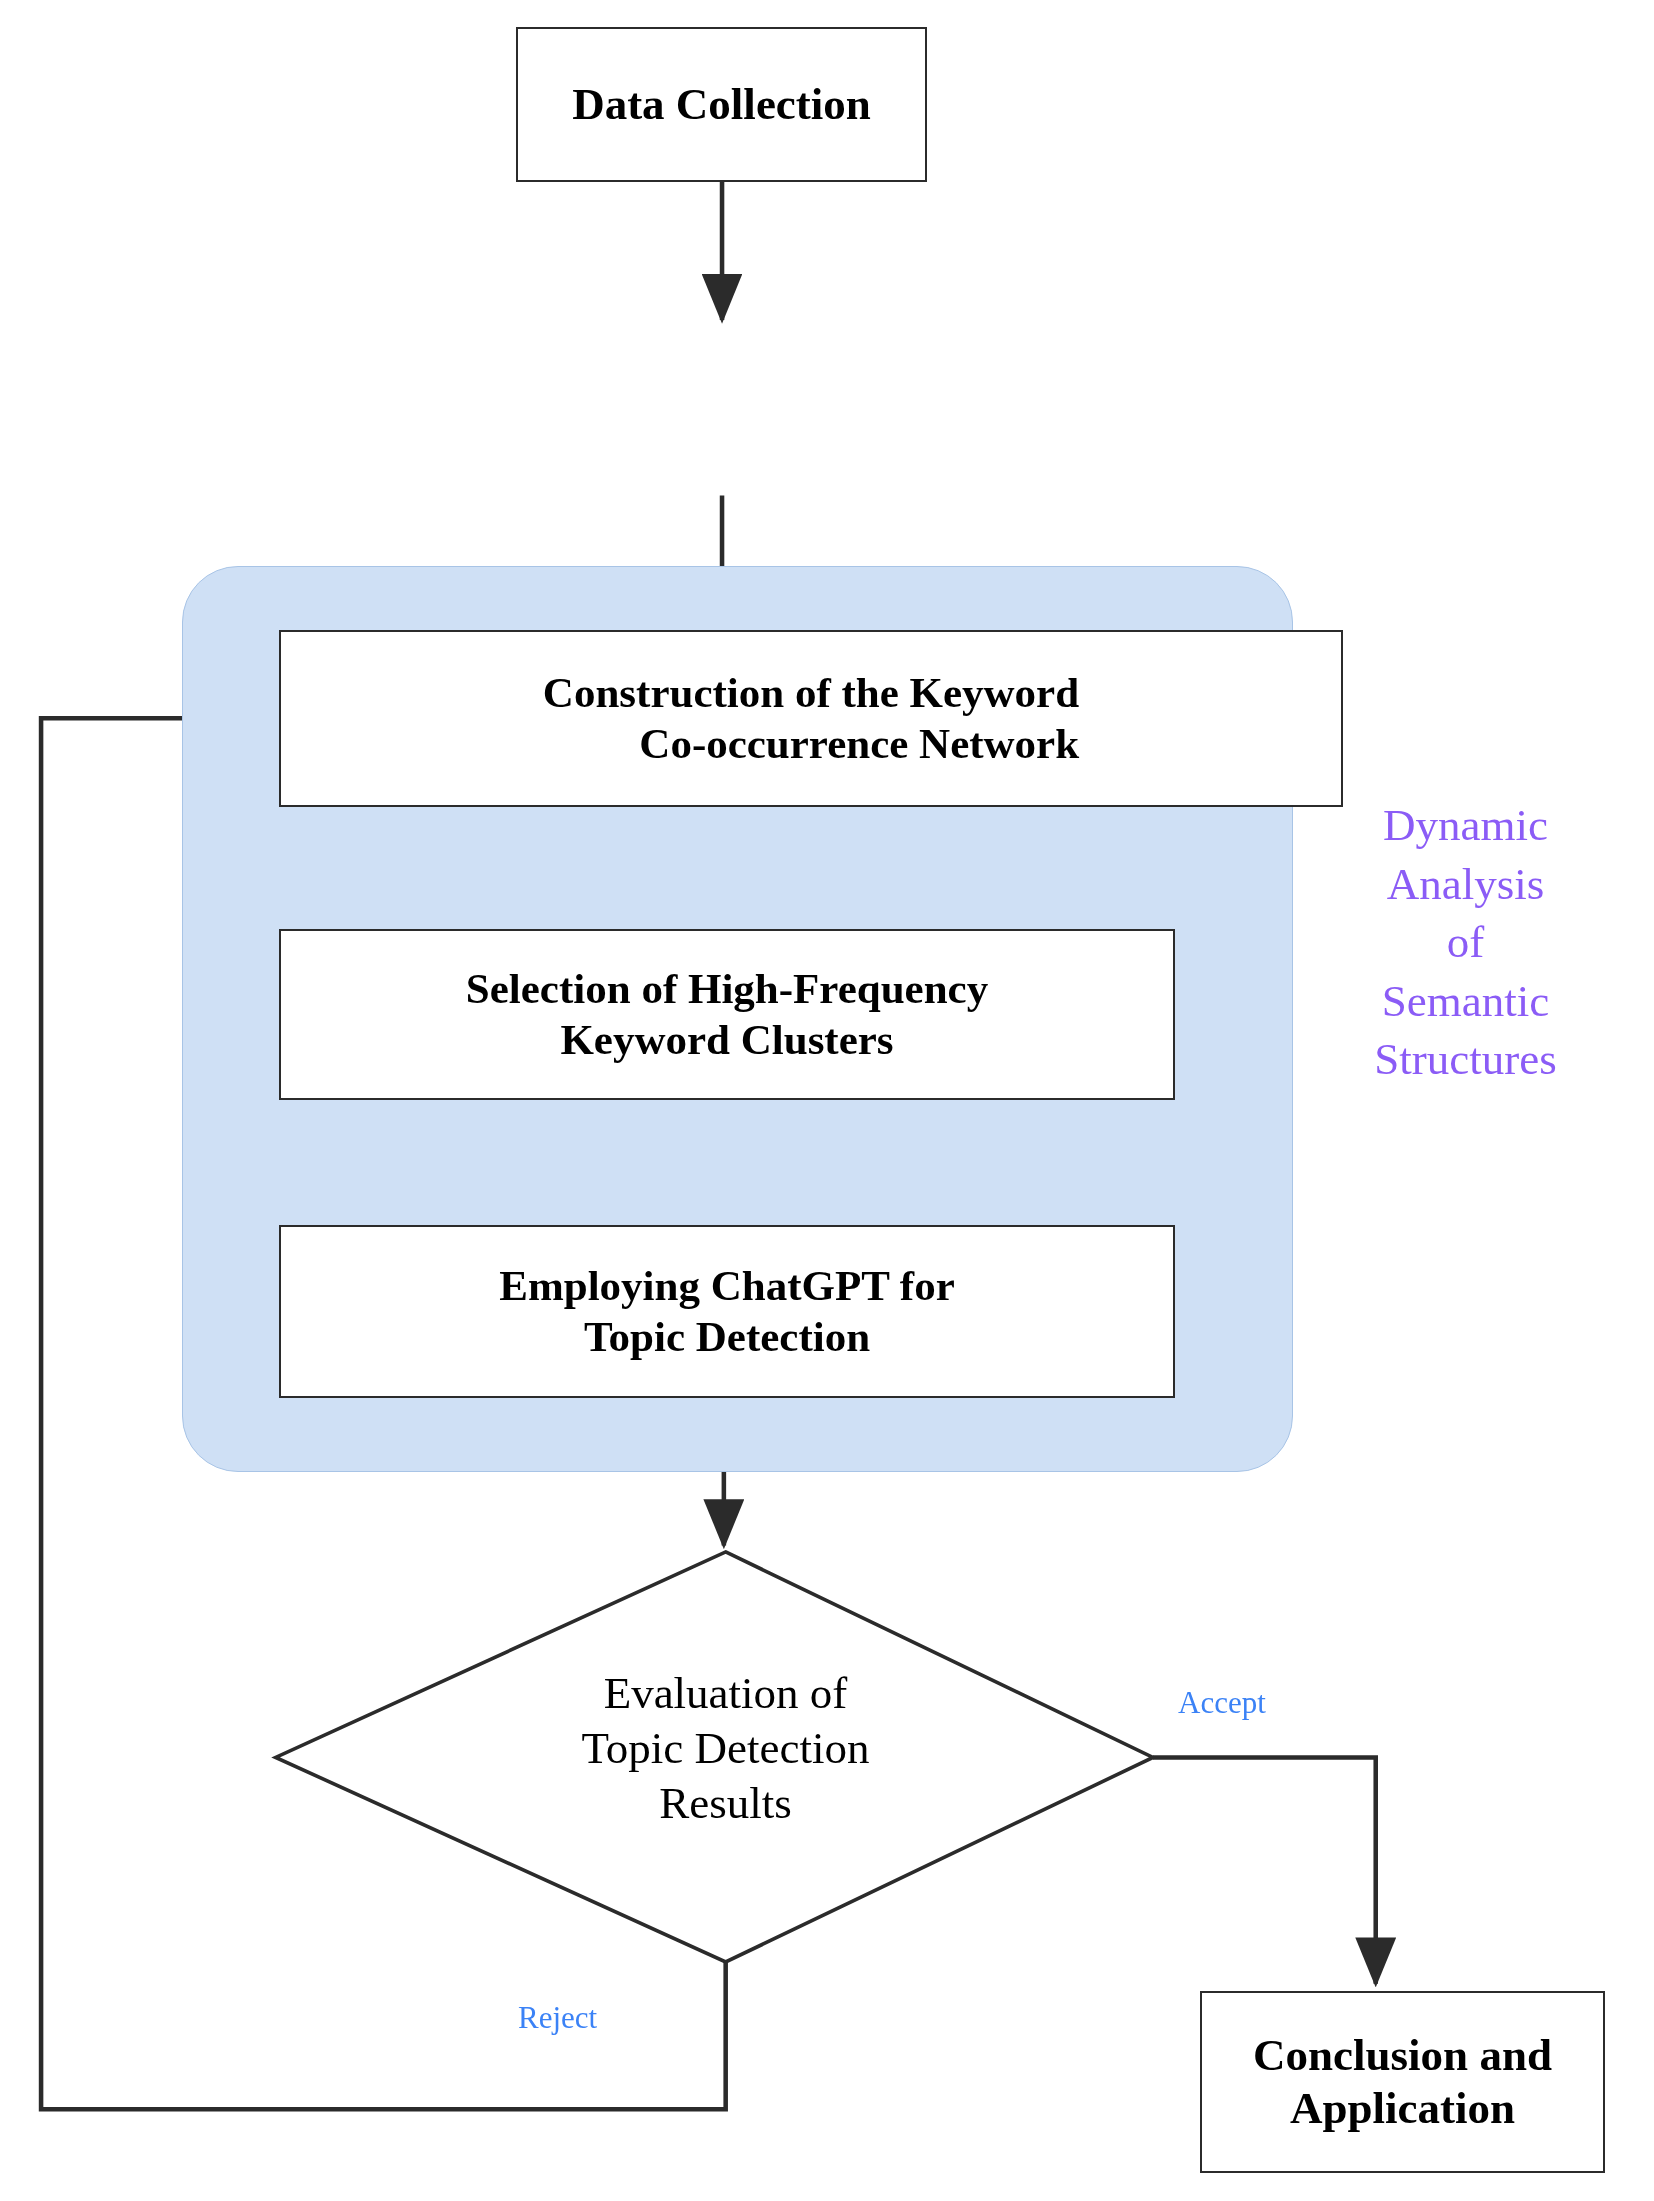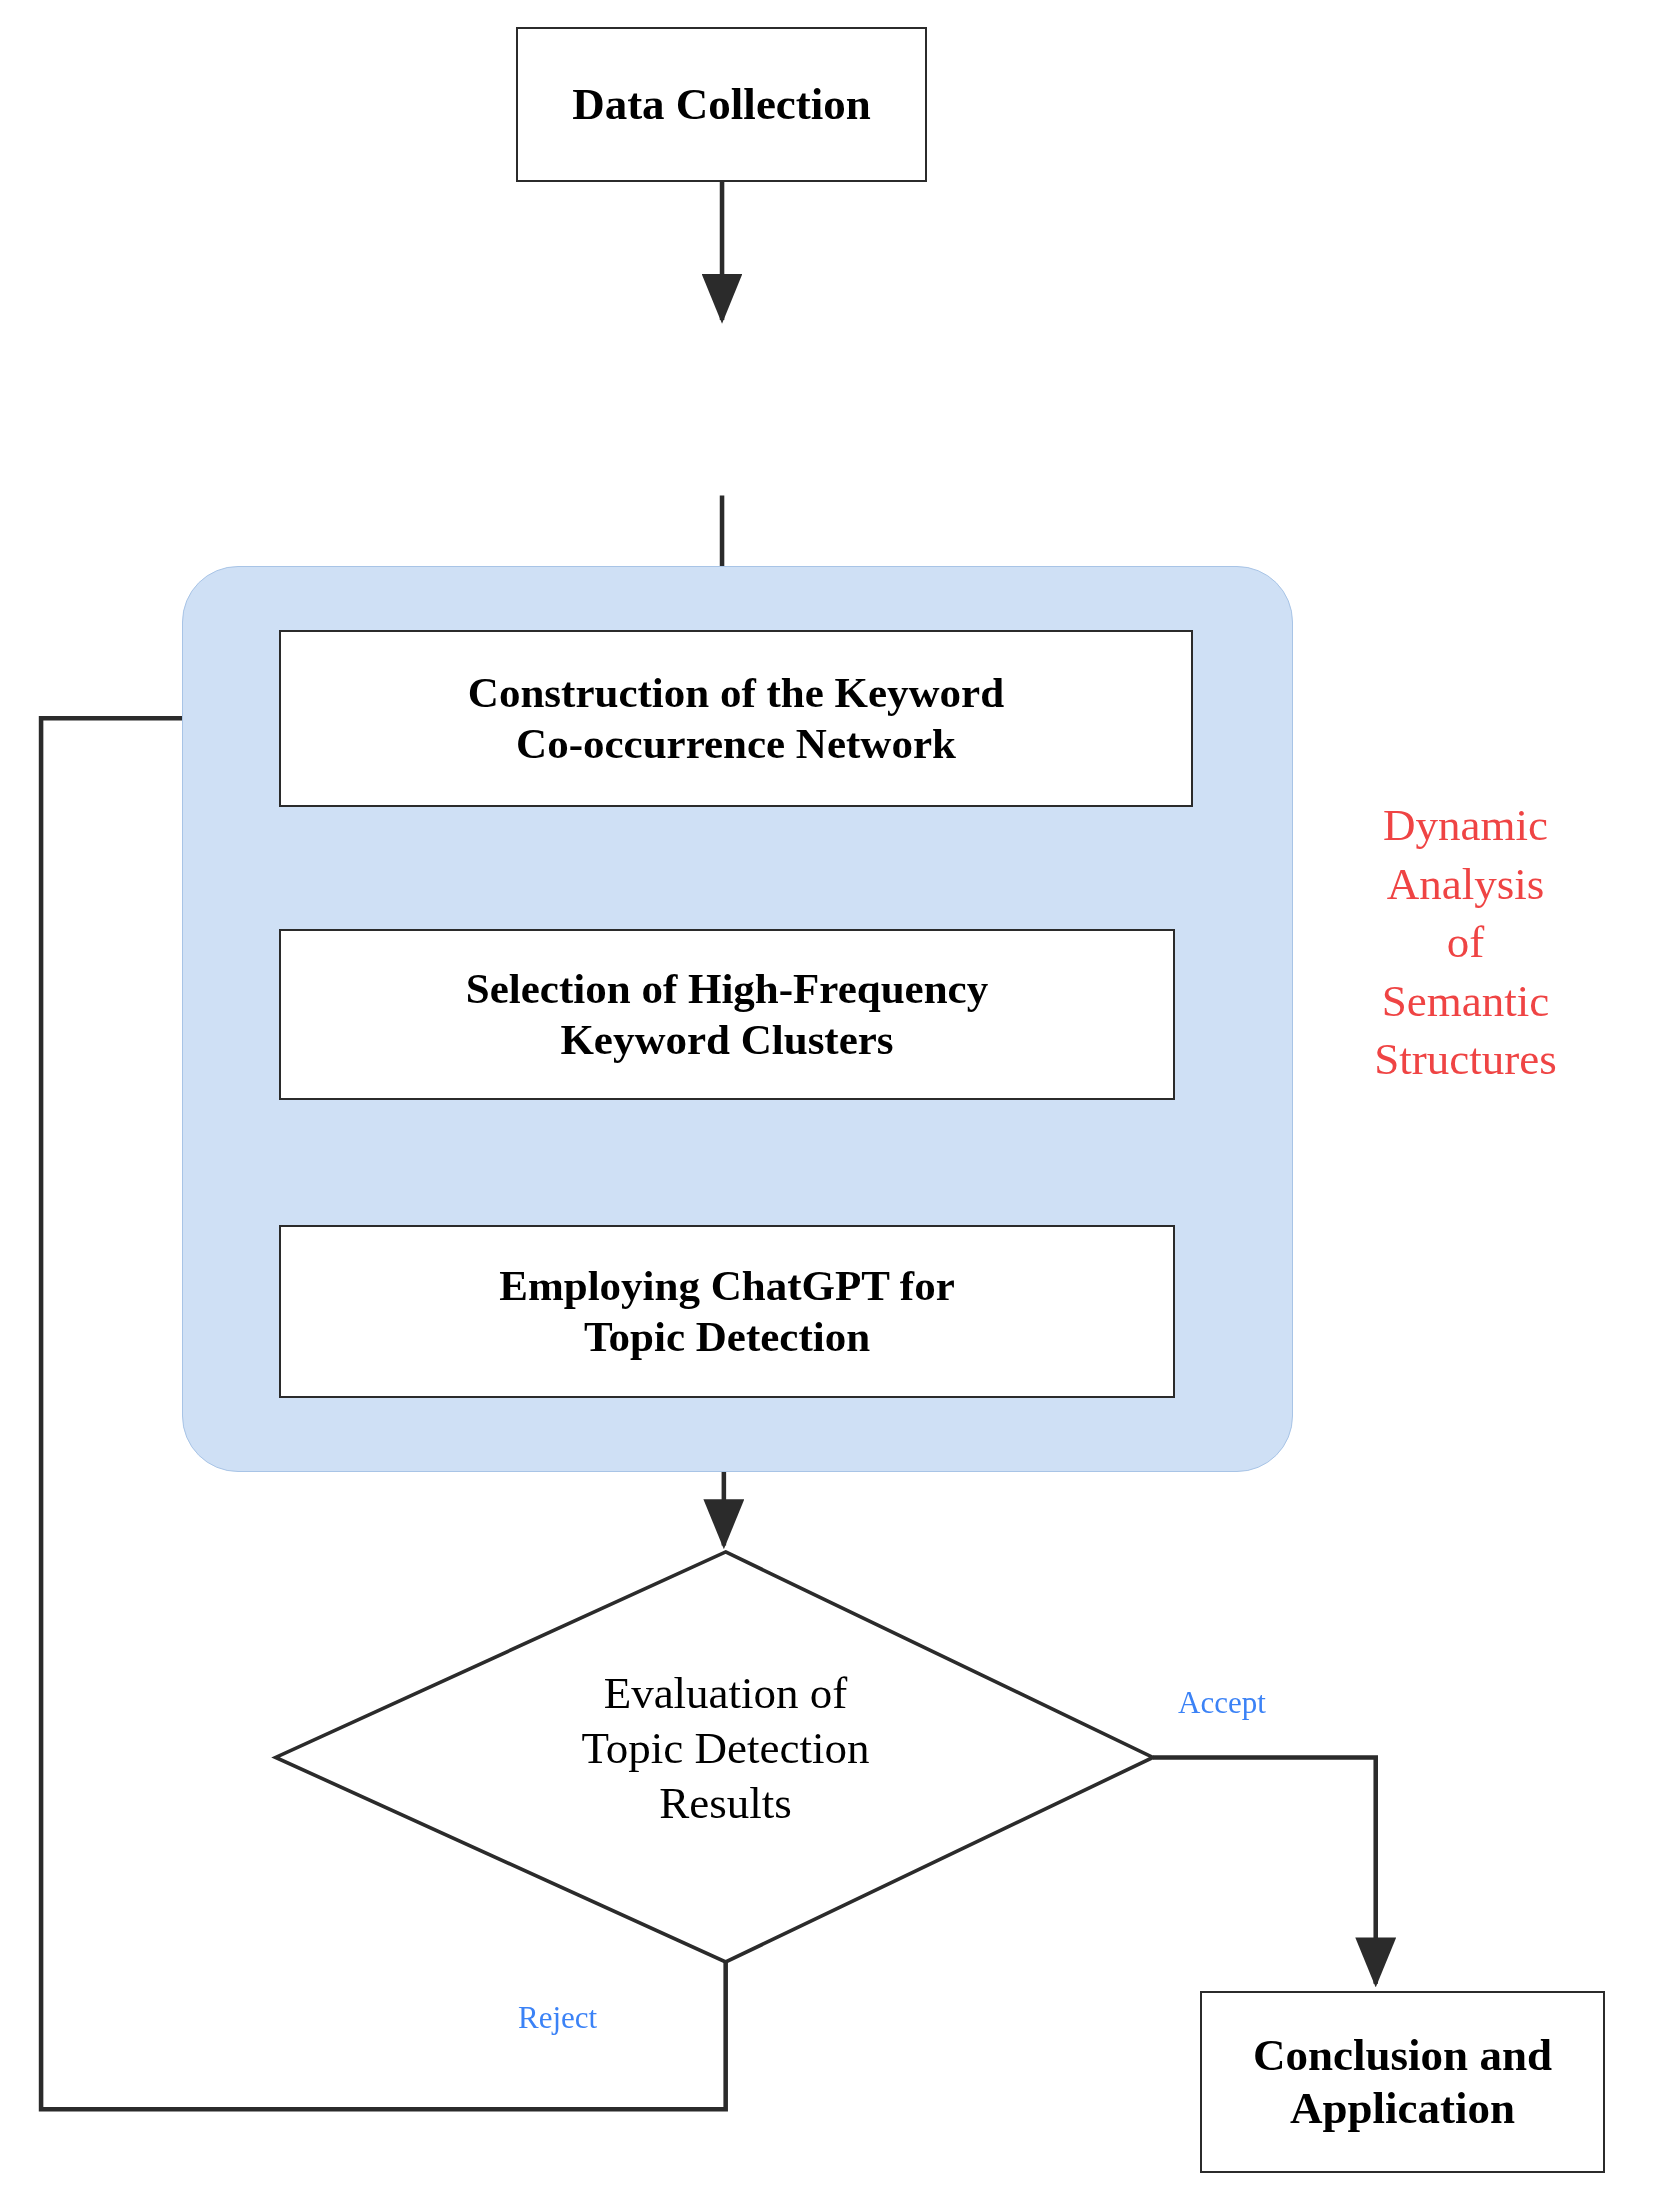--- a/index.html
+++ b/index.html
@@ -9,21 +9,21 @@
   .svg-layer{position:absolute;left:0;top:0;width:1655px;height:2202px;}
   .node{position:absolute;box-sizing:border-box;background:#ffffff;
         border:2.7px solid #2b2b2b;display:flex;align-items:center;
         justify-content:center;text-align:center;line-height:1.18;}
   .node span{display:block;padding:0 9px;font-weight:bold;}
   .proc-outer{font-size:45px;}
   .proc-inner{font-size:43px;}
   .blue-group{position:absolute;background:#cfe0f5;border:1.8px solid #a8c4e6;
               border-radius:56px;box-sizing:border-box;}
   .group-label{position:absolute;font-size:45px;line-height:1.30;
-               text-align:center;color:#ef4444;}
+               text-align:center;color:#8b5cf6;}
   .edge-label{position:absolute;font-size:31px;color:#3b82f6;white-space:nowrap;}
   .diamond-text{position:absolute;text-align:center;font-size:45px;
                 line-height:1.22;color:#000;}
 </style>
 </head>
 <body>
 
 <div id="canvas">
 
   <svg class="svg-layer" viewBox="0 0 1820 2422">
@@ -58,21 +58,21 @@
     <div>of</div>
     <div>Semantic</div>
     <div>Structures</div>
   </div>
 
   <div class="node proc-outer" style="left:516px;top:27px;width:411px;height:155px;">
     <span>Data Collection</span>
   </div>
 
 
-  <div class="node proc-inner" style="left:279px;top:630px;width:914px;height:177px;">
+  <div class="node proc-inner" style="left:279px;top:630px;width:1064px;height:177px;text-align:right;">
     <span style="white-space:pre-line;">Construction of the Keyword
 Co-occurrence Network</span>
   </div>
 
   <div class="node proc-inner" style="left:279px;top:929px;width:896px;height:171px;">
     <span style="white-space:pre-line;">Selection of High-Frequency
 Keyword Clusters</span>
   </div>
 
   <div class="node proc-inner" style="left:279px;top:1225px;width:896px;height:173px;">

